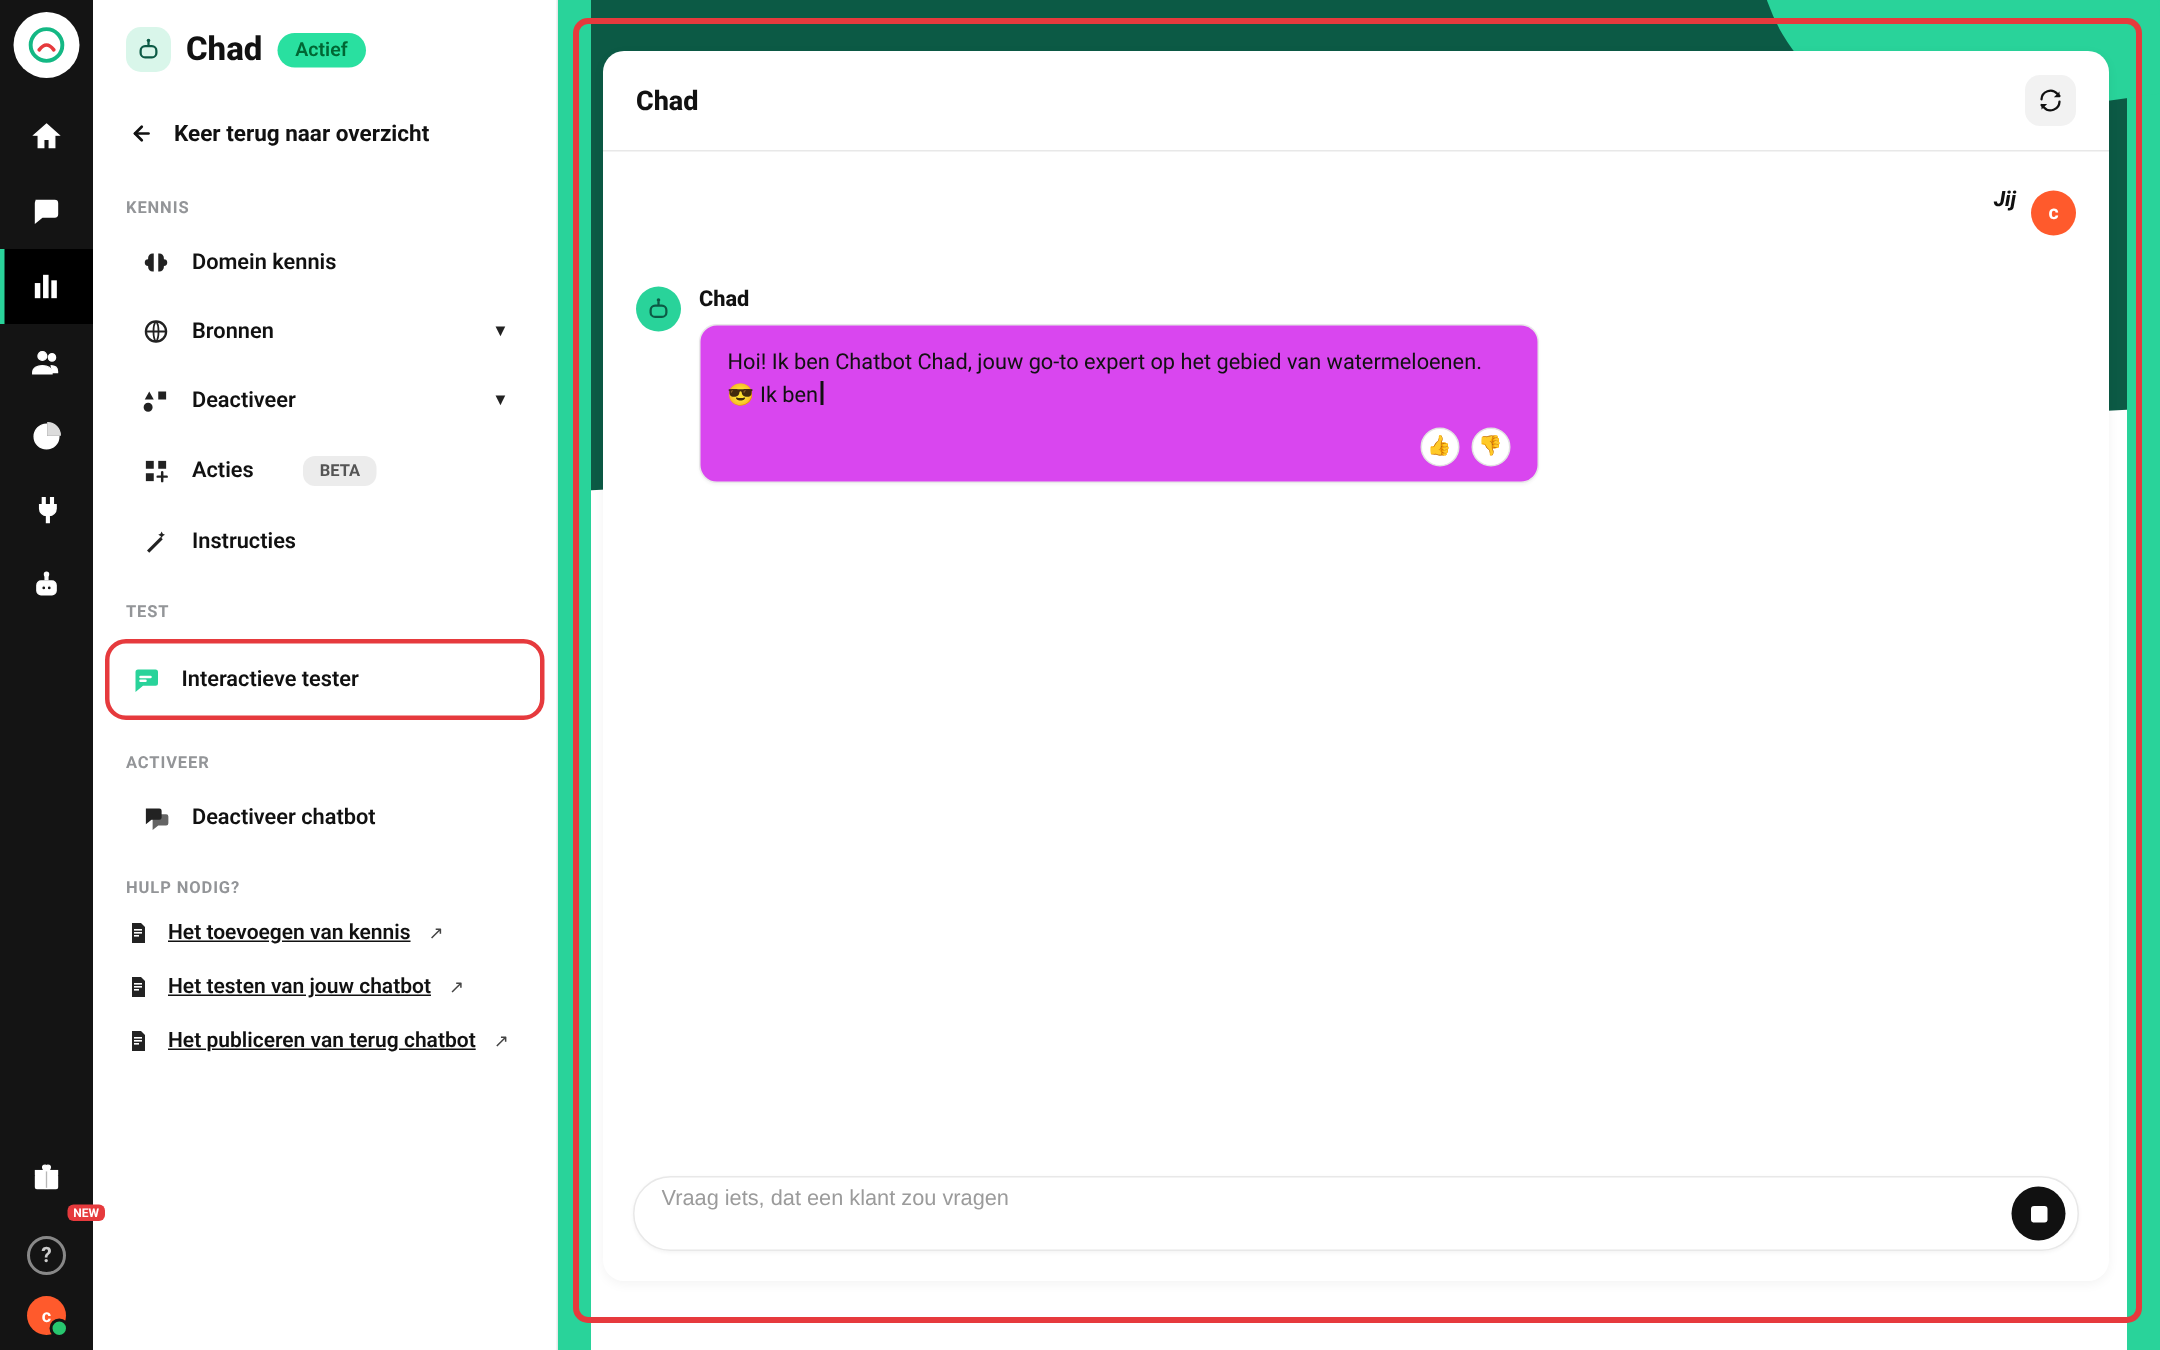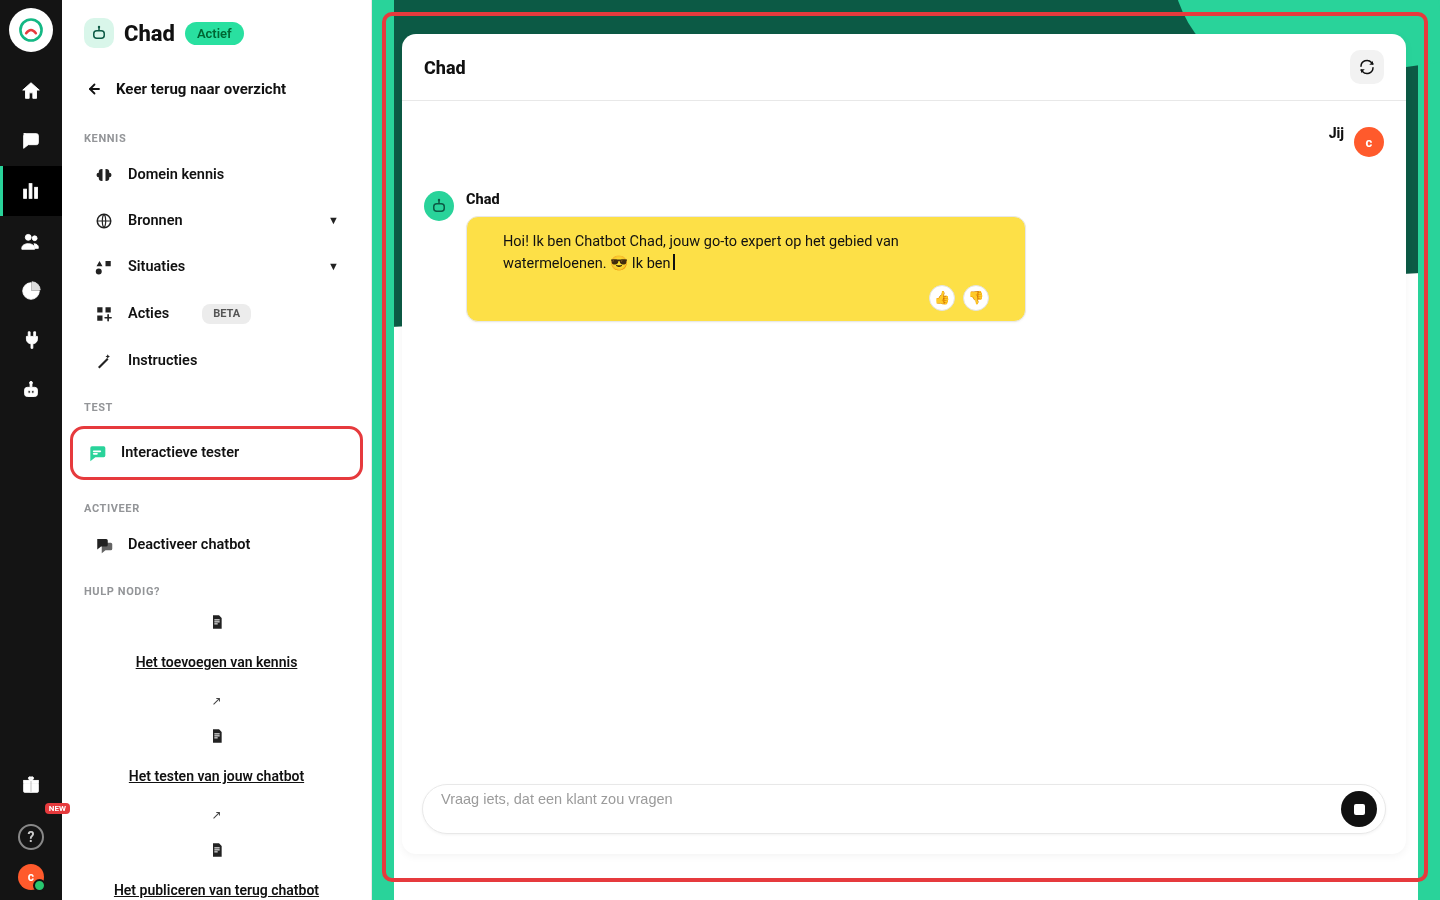--- a/index.html
+++ b/index.html
@@ -38,49 +38,49 @@
   .panel-head h1 { font-size:22px;font-weight:800;color:var(--text); }
   .status-pill { background:#29e0a0;color:#063;display:inline-flex;align-items:center;padding:4px 12px;border-radius:999px;font-size:13px;font-weight:600; }
   .back-link { display:flex;align-items:center;gap:14px;padding:18px 22px;font-weight:700;font-size:15px;cursor:pointer;color:var(--text); }
   .section-label { padding:16px 22px 6px;font-size:11px;font-weight:700;letter-spacing:.6px;color:var(--muted); }
   .nav-item { display:flex;align-items:center;gap:14px;padding:13px 22px;font-size:14.5px;font-weight:600;color:var(--text);cursor:pointer;border-radius:10px;margin:2px 10px; position:relative; line-height:1.25;}
   .nav-item .ico { width:20px;display:flex;justify-content:center;color:#222; }
   .nav-item .chevron { margin-left:auto;font-size:11px;color:#222; }
   .nav-item .beta { margin-left:19px;background:#ececec;color:#555;padding:3px 11px;border-radius:8px;font-size:11px;font-weight:700; }
   .nav-item.highlighted { border:3px solid var(--red-border); border-radius:14px; padding:14px 14px; margin:6px 8px; }
   .nav-item.highlighted .ico svg path { fill: var(--mint); }
-  .help-link { display:flex;align-items:center;gap:24px;padding:10px 22px;font-size:14px;color:var(--text);cursor:pointer;flex-direction:column; }
+  .help-link { display:flex;align-items:center;gap:12px;padding:10px 22px;font-size:14px;color:var(--text);cursor:pointer; }
   .help-link .label { text-decoration:underline;font-weight:600; }
   .help-link .ext { font-size:12px;color:#444; }
 
   
   .main { flex:1; position:relative; background:#fff; }
   
   .deco { position:absolute; inset:0; overflow:hidden; }
   .deco .band1 { position:absolute; left:0; right:0; top:-120px; height:420px; background:var(--teal-dark); transform:skewY(-3deg); }
   .deco .mint-left { position:absolute; left:0; top:0; width:22px; height:100%; background:var(--mint); }
   .deco .mint-right { position:absolute; right:0; top:0; width:22px; height:100%; background:var(--mint); }
   .deco .mint-top-right { position:absolute; right:0; top:-40px; width:260px; height:120px; background:var(--mint); border-bottom-left-radius:120px; transform:rotate(-8deg); }
 
   .chat-wrap { position:absolute; left:10px; right:12px; top:12px; bottom:18px; border:4px solid var(--red-border); border-radius:10px; background:transparent; padding:4px; }
   .chat-card { position:absolute; left:16px; right:18px; top:18px; bottom:24px; background:#fff; border-radius:14px; box-shadow:0 2px 8px rgba(0,0,0,.05); display:flex; flex-direction:column; overflow:hidden; }
   .chat-header { display:flex;align-items:center;justify-content:space-between;padding:16px 22px;border-bottom:1px solid var(--divider); }
   .chat-header h2 { font-size:18px;font-weight:800;color:var(--text); }
   .refresh-btn { width:34px;height:34px;border-radius:10px;background:#f2f2f2;display:flex;align-items:center;justify-content:center;cursor:pointer; }
   .chat-body { flex:1; padding:24px 22px; overflow:auto; }
   .row-user { display:flex;justify-content:flex-end;align-items:flex-start;gap:10px;margin-bottom:34px; }
-  .row-user .meta { text-align:right; }
+  .row-user .meta { text-align:right;font-style:italic; }
   .row-user .name { font-weight:800;font-size:14px;color:var(--text);margin-bottom:6px; display:block;}
   .bubble-user { background:var(--mint-light);padding:12px 16px;border-radius:14px;font-size:14.5px;color:var(--text);max-width:480px; }
   .user-avatar { width:30px;height:30px;border-radius:50%;background:var(--orange);color:#fff;display:flex;align-items:center;justify-content:center;font-weight:700;font-size:13px;flex-shrink:0;margin-top:2px; }
 
   .row-bot { display:flex;align-items:flex-start;gap:12px; }
   .bot-av { width:30px;height:30px;border-radius:50%;background:var(--mint);display:flex;align-items:center;justify-content:center;color:#074;flex-shrink:0; }
   .bot-col .name { font-weight:800;font-size:14.5px;color:var(--text);margin-bottom:8px;display:block; }
-  .bubble-bot { background:#fde047;border:1px solid var(--divider);padding:14px 36px 10px;border-radius:12px;max-width:560px;font-size:14.5px;line-height:1.5;color:var(--text);box-shadow:0 1px 2px rgba(0,0,0,.04); position:relative;}
+  .bubble-bot { background:#d946ef;border:1px solid var(--divider);padding:14px 18px 10px;border-radius:12px;max-width:560px;font-size:14.5px;line-height:1.5;color:var(--text);box-shadow:0 1px 2px rgba(0,0,0,.04); position:relative;}
   .bubble-bot .cursor { display:inline-block;width:2px;height:16px;background:#111;vertical-align:-2px;margin-left:2px;animation:blink 1s steps(1) infinite; }
   @keyframes blink { 50% { opacity:0 } }
   .fb-row { display:flex;justify-content:flex-end;gap:8px;margin-top:10px; }
   .fb-btn { width:26px;height:26px;border-radius:50%;background:#fff;border:1px solid #e2e2e2;display:flex;align-items:center;justify-content:center;cursor:pointer;font-size:13px;color:#222; }
 
   .chat-input-row { padding:14px 20px 20px; }
   .chat-input { display:flex;align-items:flex-start;background:#fff;border:1px solid var(--divider);border-radius:28px;padding:6px 8px 6px 18px;box-shadow:0 1px 3px rgba(0,0,0,.05); }
   .chat-input input { flex:1;border:none;outline:none;font-size:14.5px;color:var(--text);background:transparent; }
   .chat-input input::placeholder { color:#9b9b9b; }
   .send-btn { width:36px;height:36px;border-radius:50%;background:#111;display:flex;align-items:center;justify-content:center;cursor:pointer; }
@@ -207,21 +207,21 @@
       <span>Bronnen</span>
       <span class="chevron">▼</span>
     </div>
 
     <div class="nav-item">
       <span class="ico">
         <svg viewBox="0 0 24 24" width="18" height="18">
             <path fill="#222" d="M6 4l4 7H2zM14 4h7v7h-7zM5 14a4 4 0 110 8 4 4 0 010-8z"></path>
           </svg>
       </span>
-      <span>Situaties</span>
+      <span>Deactiveer</span>
       <span class="chevron">▼</span>
     </div>
 
     <div class="nav-item">
       <span class="ico">
         <svg viewBox="0 0 24 24" width="18" height="18">
             <rect x="3" y="3" width="7" height="7" fill="#222"></rect>
             <rect x="3" y="14" width="7" height="7" fill="#222"></rect>
             <rect x="14" y="3" width="7" height="7" fill="#222"></rect>
             <path d="M17.5 13v8M13.5 17h8" stroke="#222" stroke-width="2.2" stroke-linecap="round"></path>

